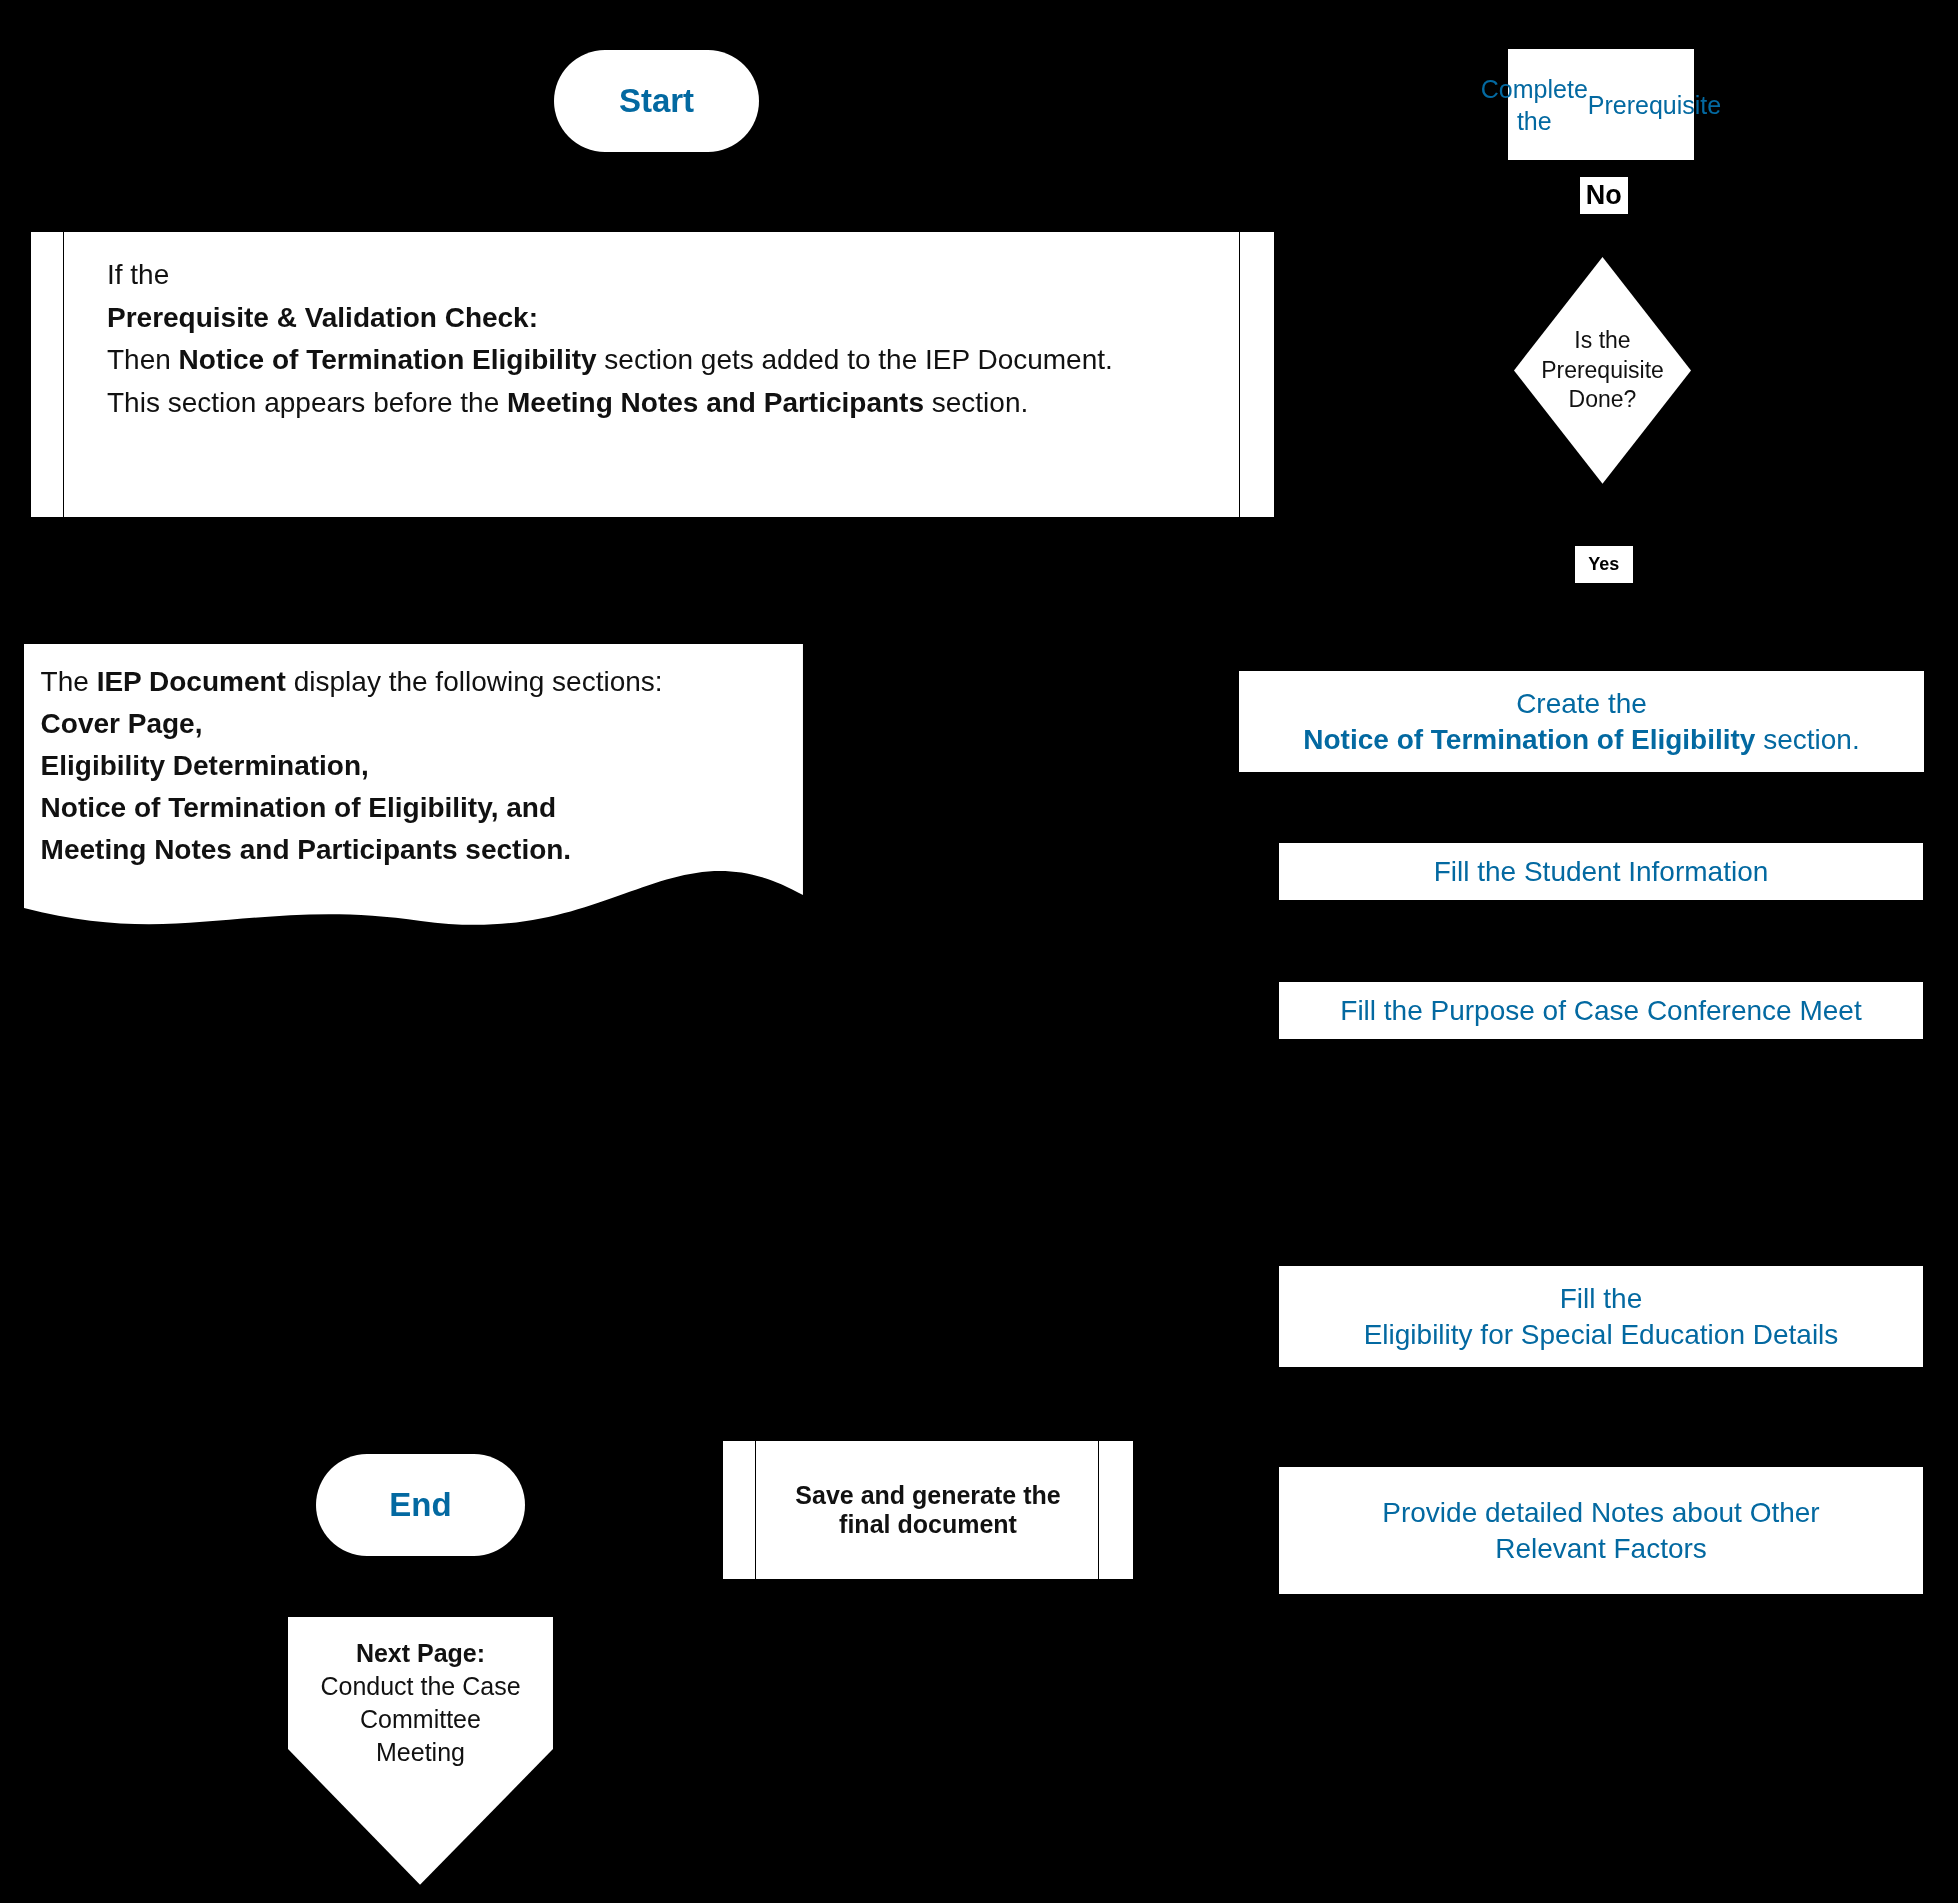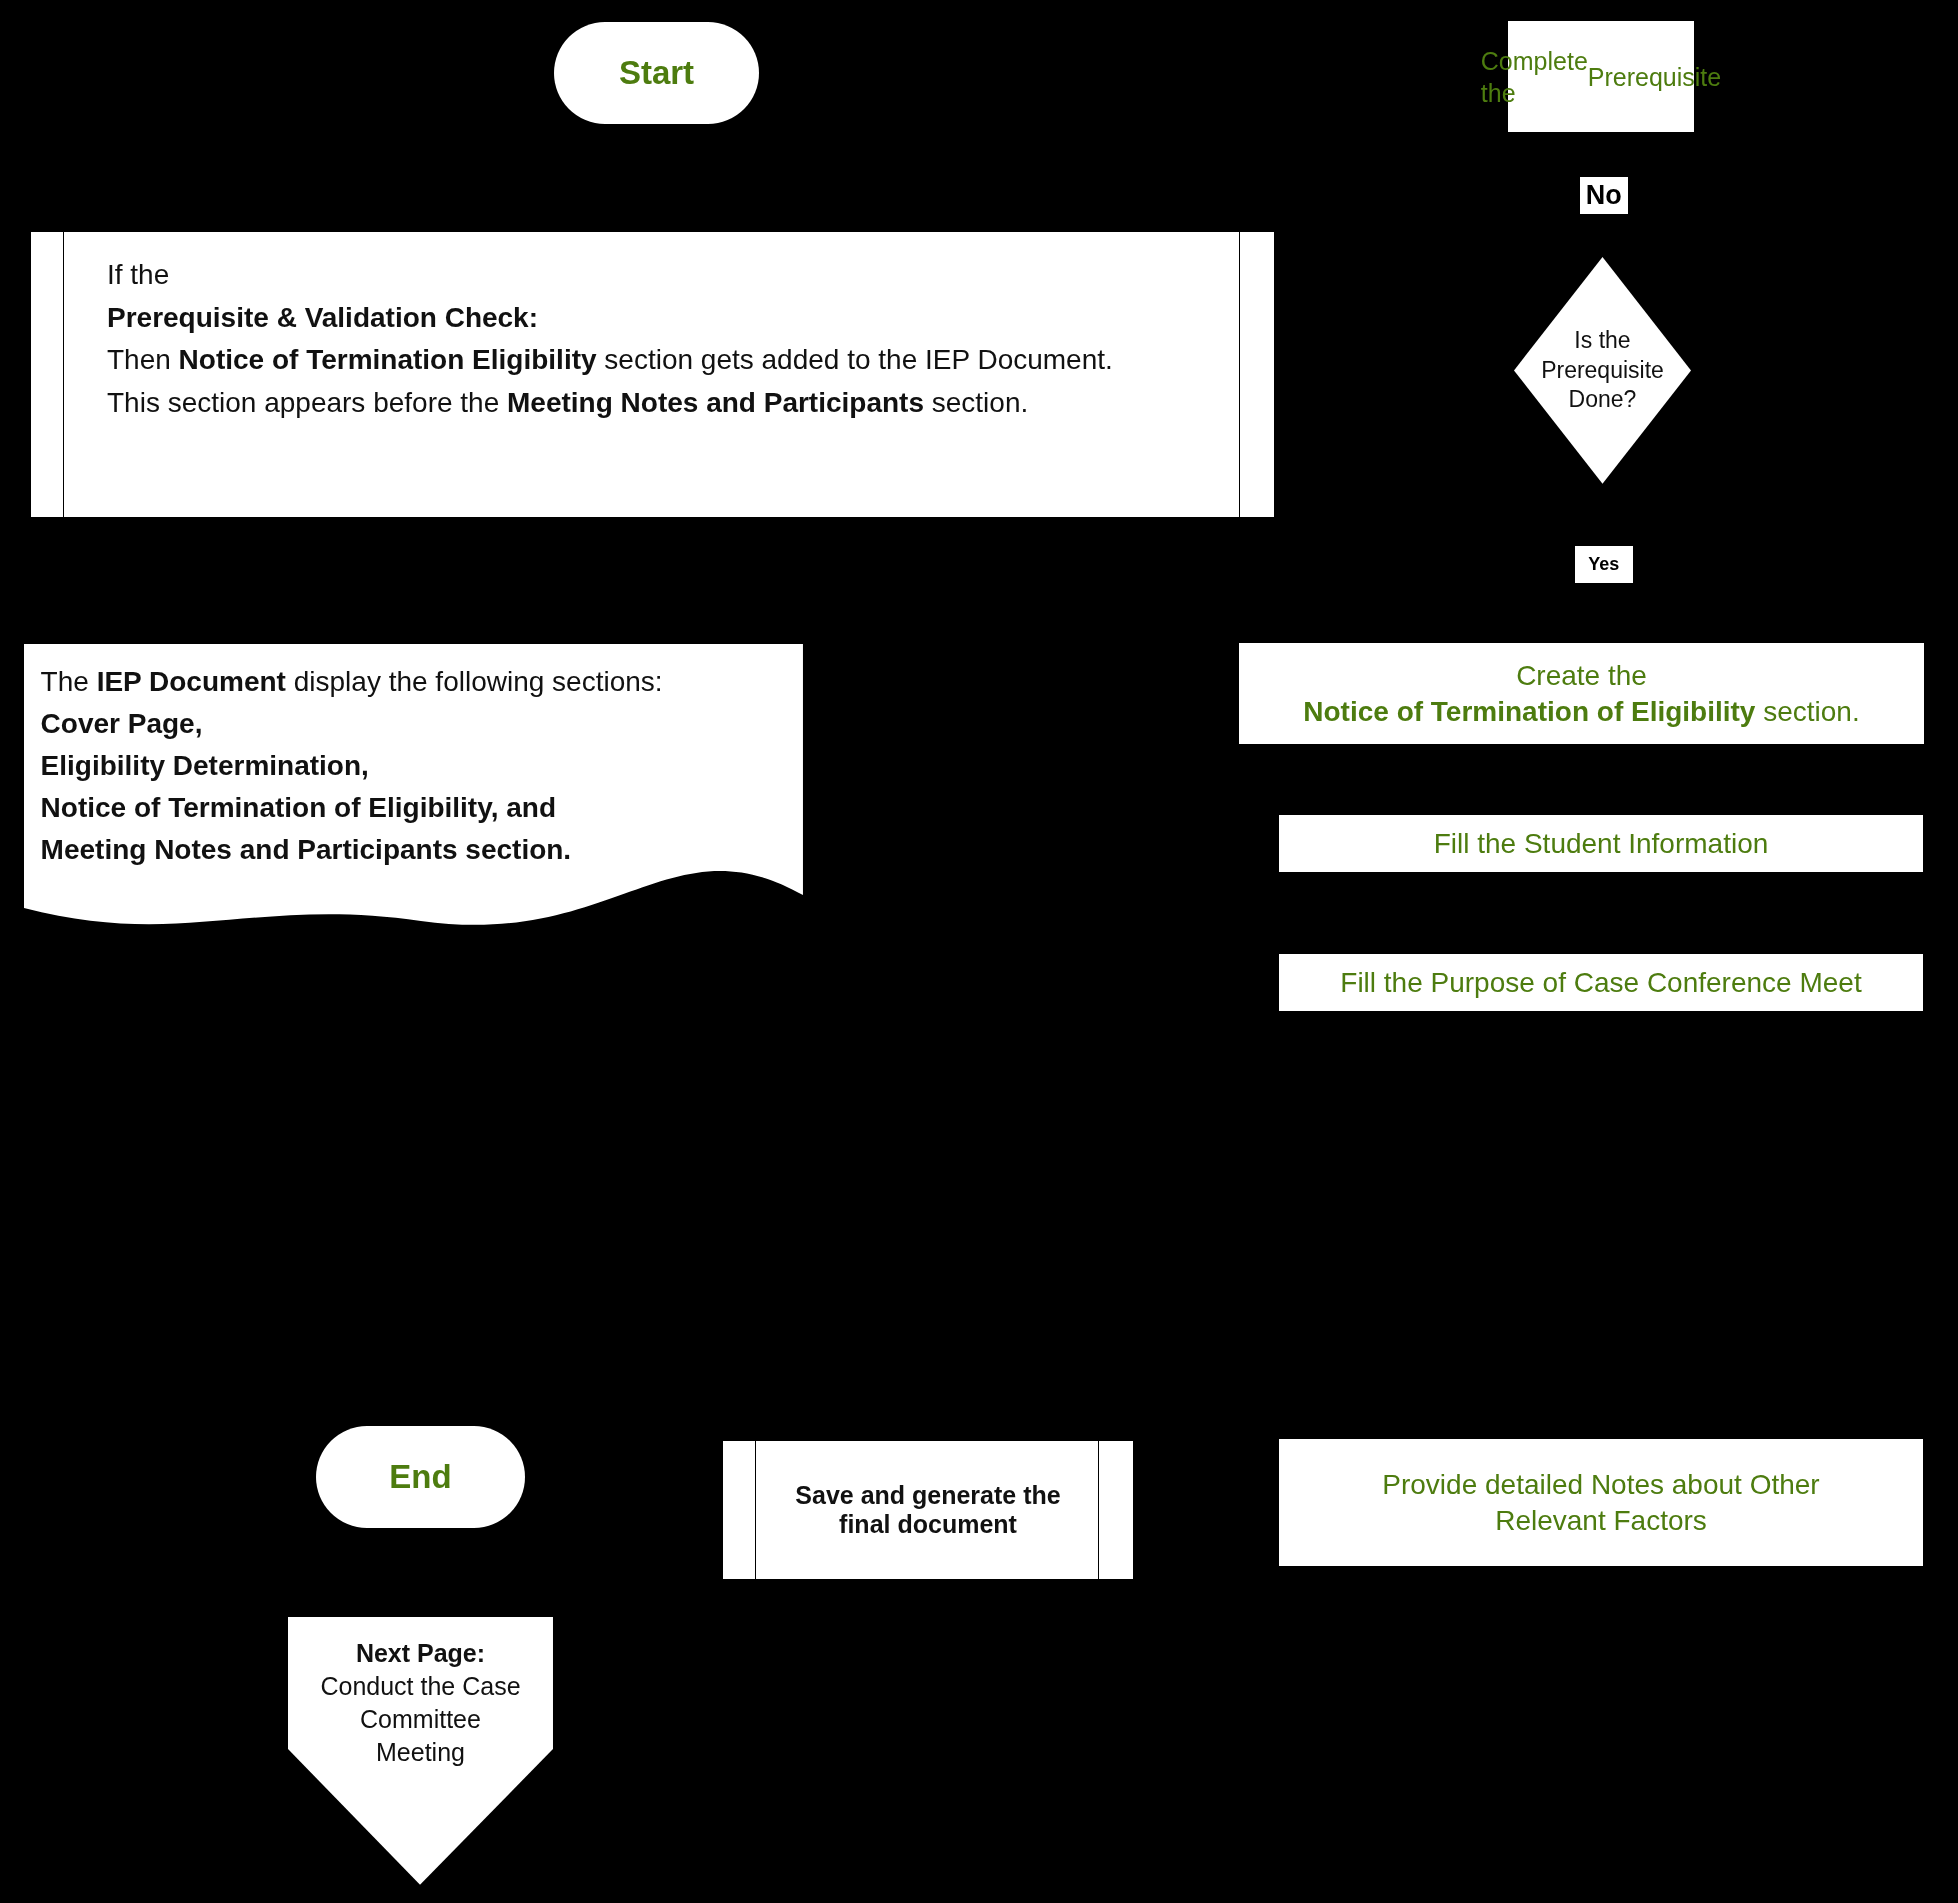--- a/index.html
+++ b/index.html
@@ -14,25 +14,27 @@
     height: 1903px;
     background: #000000;
     overflow: hidden;
     font-family: "Liberation Sans", sans-serif;
     color: #111111;
   }
   .node {
     position: absolute;
     box-sizing: border-box;
     background: #ffffff;
-    color: #4d7c0f;
-    display: flex;
-    align-items: center;
-    justify-content: center;
+    color: #0369a1;
+    display: flex;
+    align-items: center;
+    justify-content: center;
+    text-align: center;
     line-height: 1.28;
+    margin-top: 28px;
   }
   .terminator {
     border-radius: 52px;
     font-weight: bold;
   }
   .rect { border: 0.9px solid #000000; }
 
   
   .predef {
     position: absolute;
@@ -175,20 +177,24 @@
 
   <div class="node rect" style="left:1278px; top:814px; width:646px; height:59px; font-size:28px;">
     <span>Fill the Student Information</span>
   </div>
 
   <div class="node rect" style="left:1278px; top:953px; width:646px; height:59px; font-size:28px;">
     <span>Fill the Purpose of Case Conference Meet</span>
   </div>
 
 
+  <div class="node rect" style="left:1278px; top:1237px; width:646px; height:103px; font-size:28px; flex-direction:column;">
+    <span>Fill the</span>
+    <span>Eligibility for Special Education Details</span>
+  </div>
 
   <div class="node rect" style="left:1278px; top:1438px; width:646px; height:129px; font-size:28px; flex-direction:column;">
     <span>Provide detailed Notes about Other</span>
     <span>Relevant Factors</span>
   </div>
 
   <div class="node terminator" style="left:316px; top:1426px; width:209px; height:102px; font-size:33px;">
     <span>End</span>
   </div>
 

